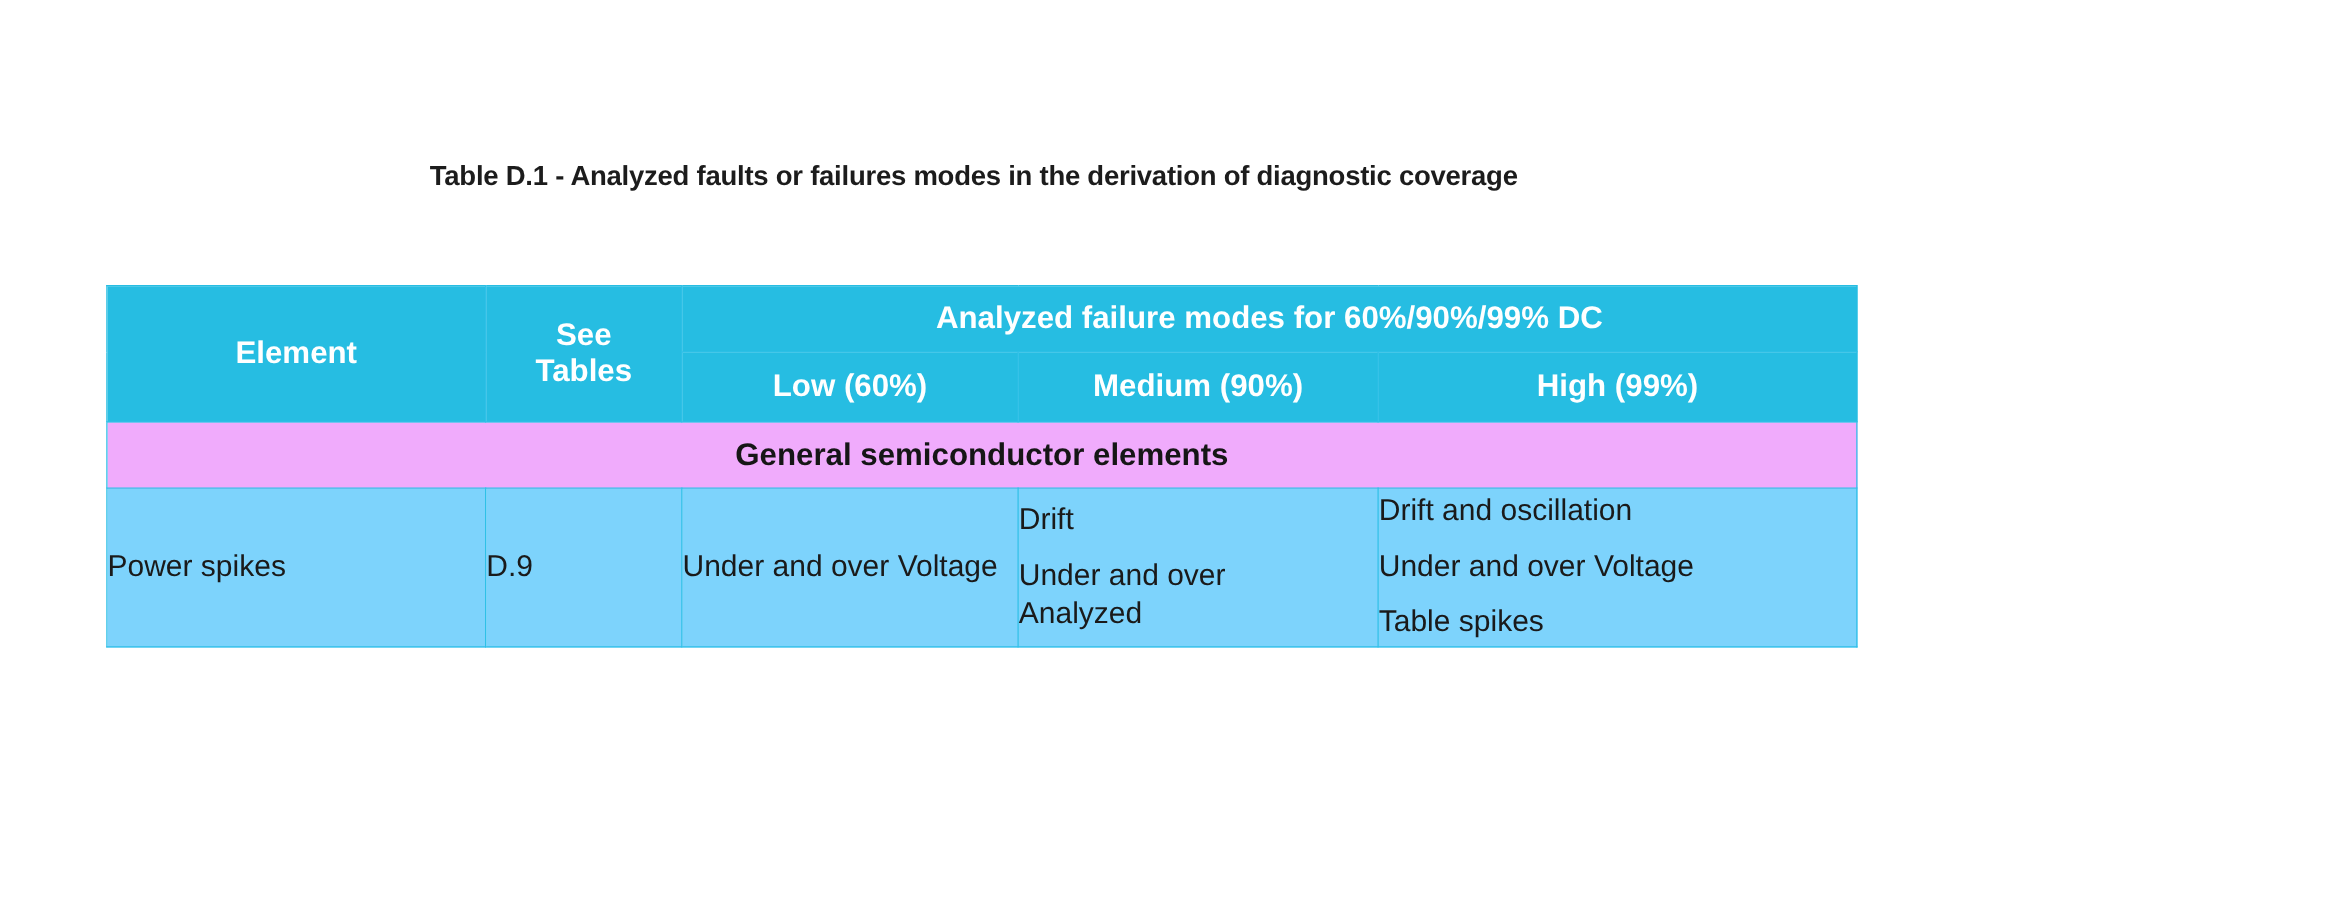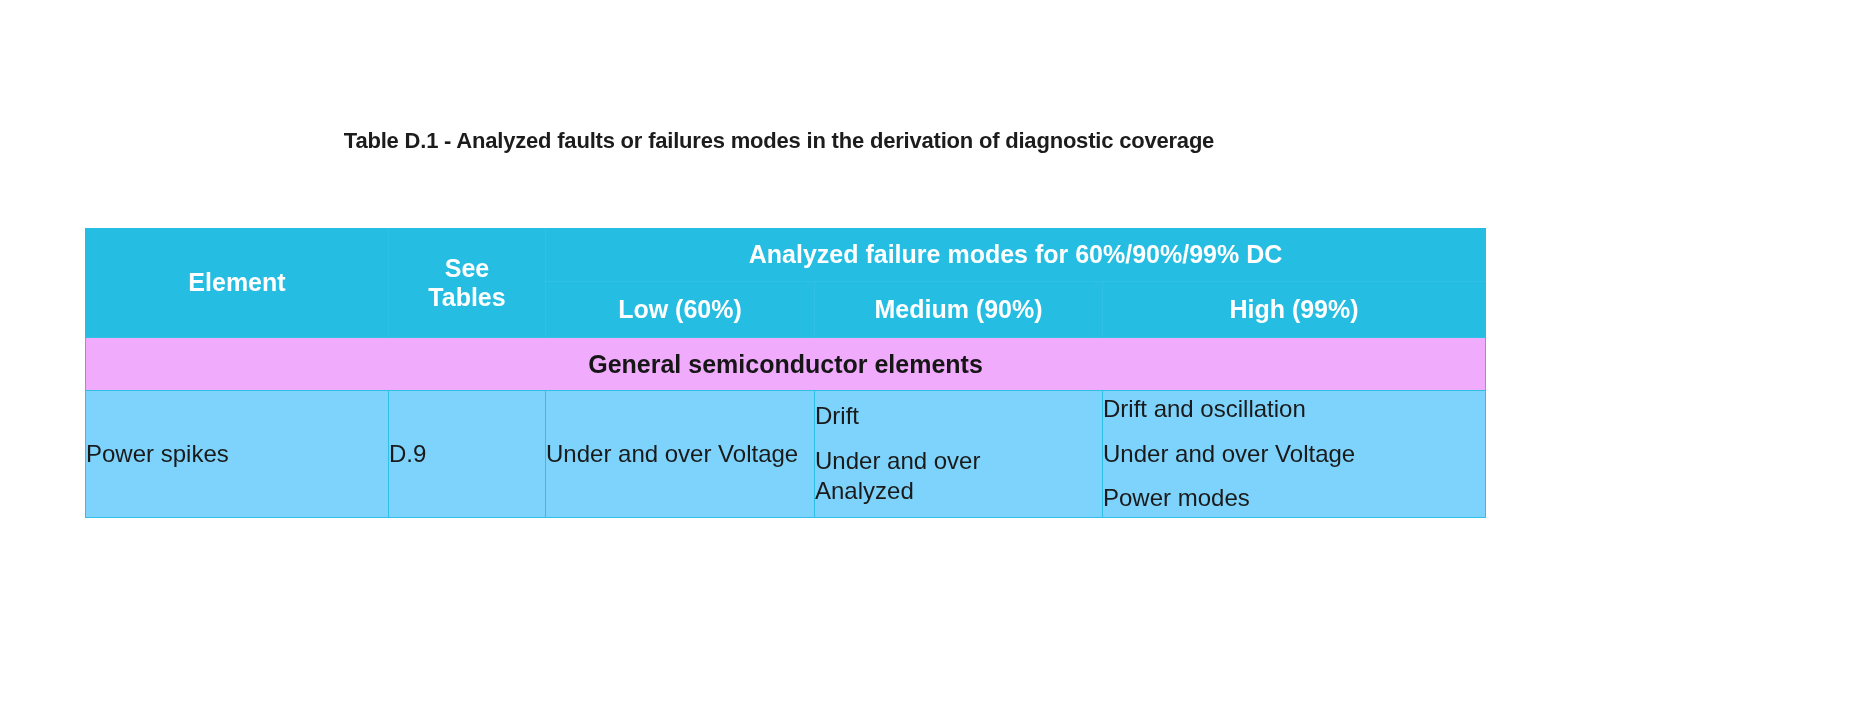--- a/index.html
+++ b/index.html
@@ -155,20 +155,20 @@
           <td class="bcell v-center">Power spikes</td>
           <td class="bcell v-center t-center">D.9</td>
           <td class="bcell v-center">Under and over Voltage</td>
           <td class="bcell">
             <span class="line">Drift</span>
             <span class="line"><span>Under and over</span><br><span>Analyzed</span></span>
           </td>
           <td class="bcell">
             <span class="line">Drift and oscillation</span>
             <span class="line">Under and over Voltage</span>
-            <span class="line">Power modes</span>
+            <span class="line">Table spikes</span>
           </td>
         </tr>
       </tbody>
     </table>
   </div>
 
 </div>
 
 </body></html>

